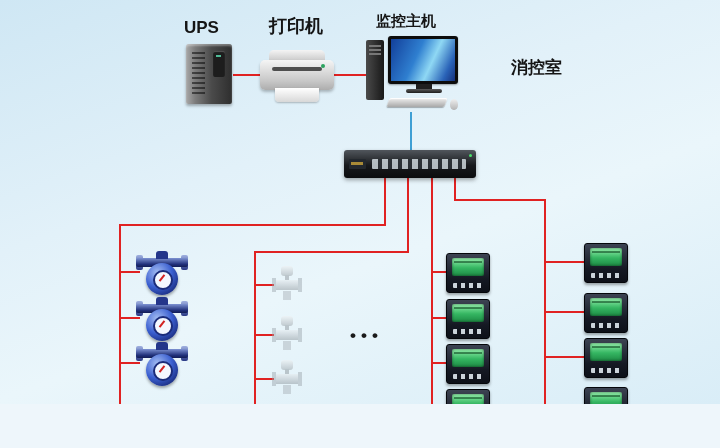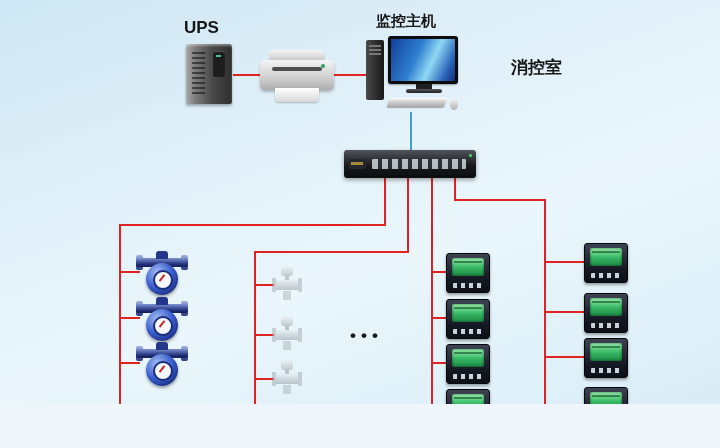--- a/index.html
+++ b/index.html
@@ -138,20 +138,21 @@
     <path d="M455,178 L455,200 L545,200 L545,406" stroke="#e02222" stroke-width="2" fill="none"></path>
     <path d="M545,262 L586,262" stroke="#e02222" stroke-width="2" fill="none"></path>
     <path d="M545,312 L586,312" stroke="#e02222" stroke-width="2" fill="none"></path>
     <path d="M545,357 L586,357" stroke="#e02222" stroke-width="2" fill="none"></path>
     <path d="M545,406 L586,406" stroke="#e02222" stroke-width="2" fill="none"></path>
 
     <path d="M120,430 L432,430" stroke="#e02222" stroke-width="2" fill="none"></path>
   </svg>
 
   <div class="label ups-label">UPS</div>
+  <div class="label printer-label">打印机</div>
   <div class="label host-label">监控主机</div>
   <div class="label room-label">消控室</div>
   <div class="label ellipsis">•••</div>
 
   <div class="ups">
     <div class="body"></div>
     <div class="vents"></div>
     <div class="panel"></div>
   </div>
 

